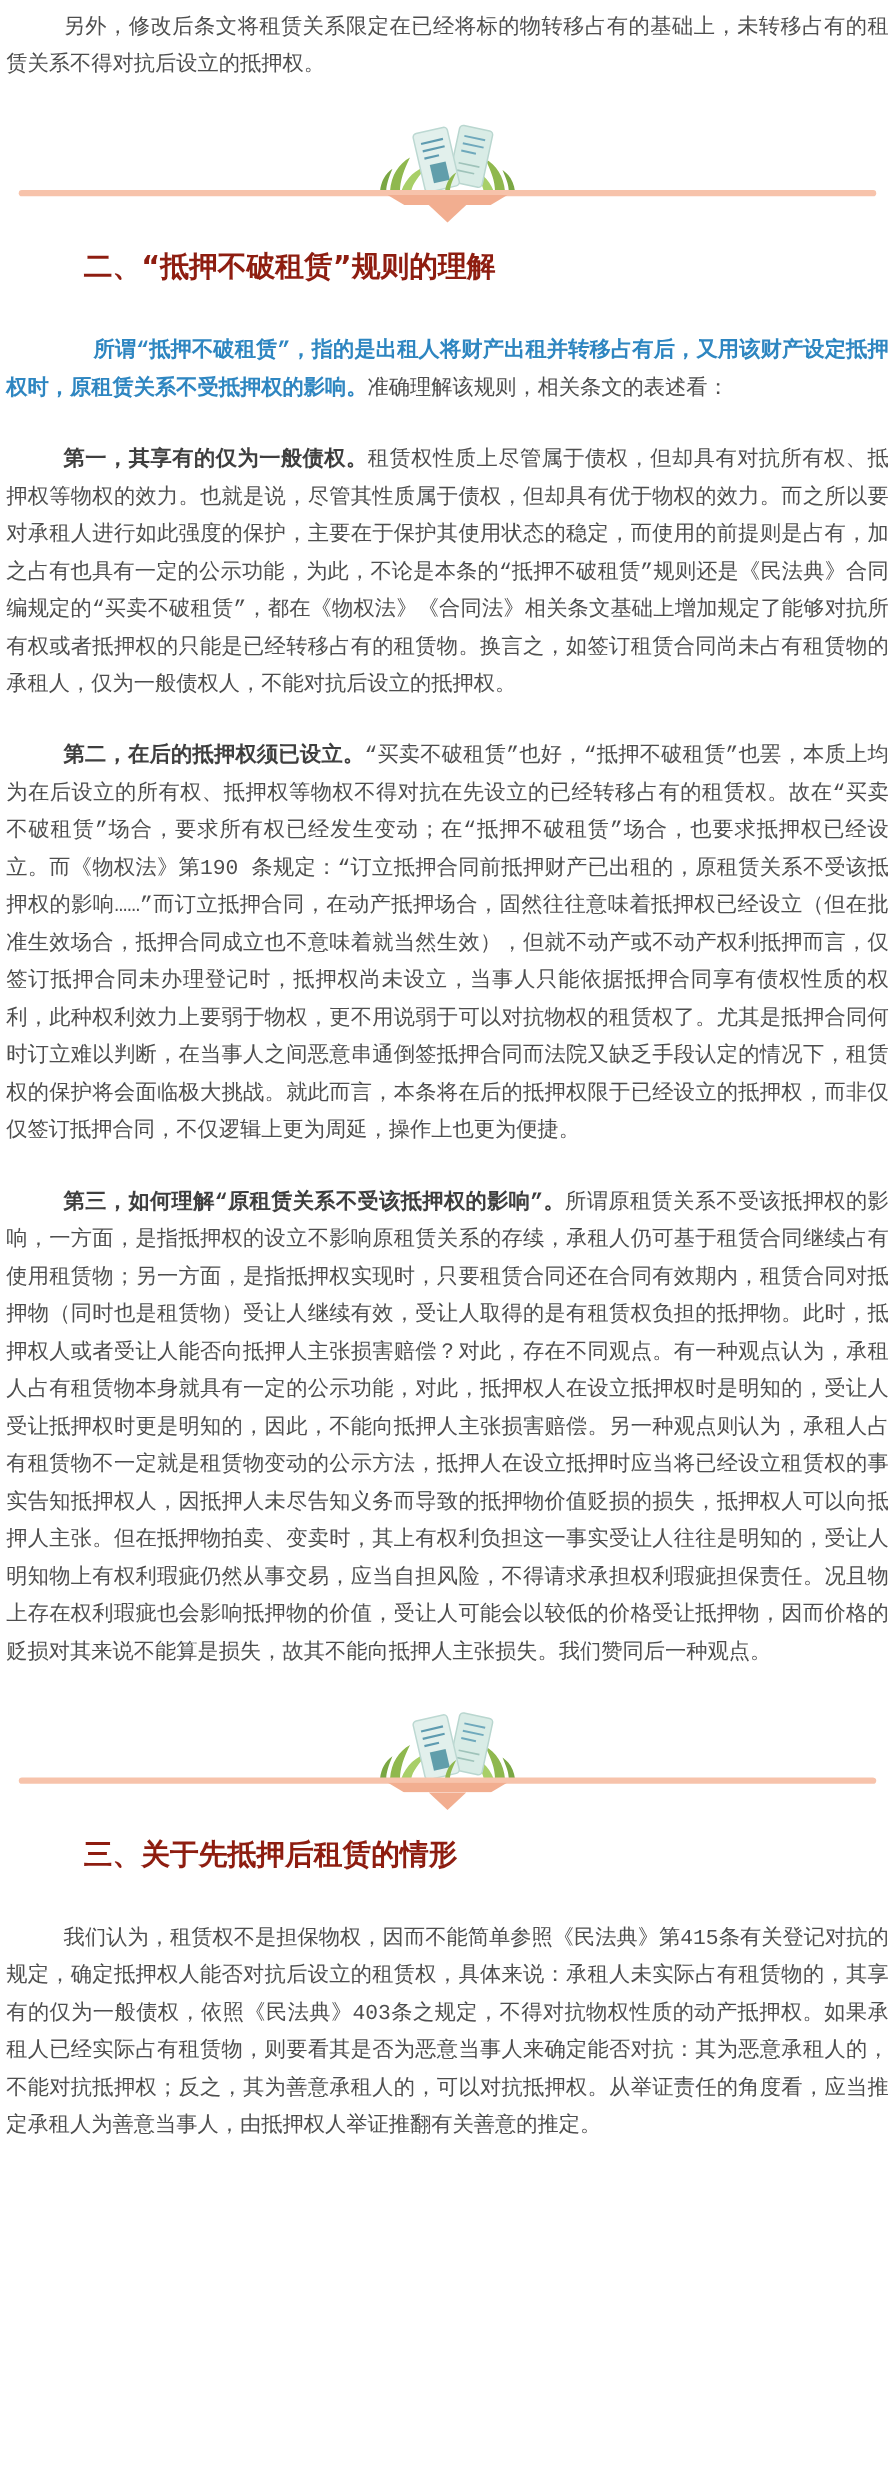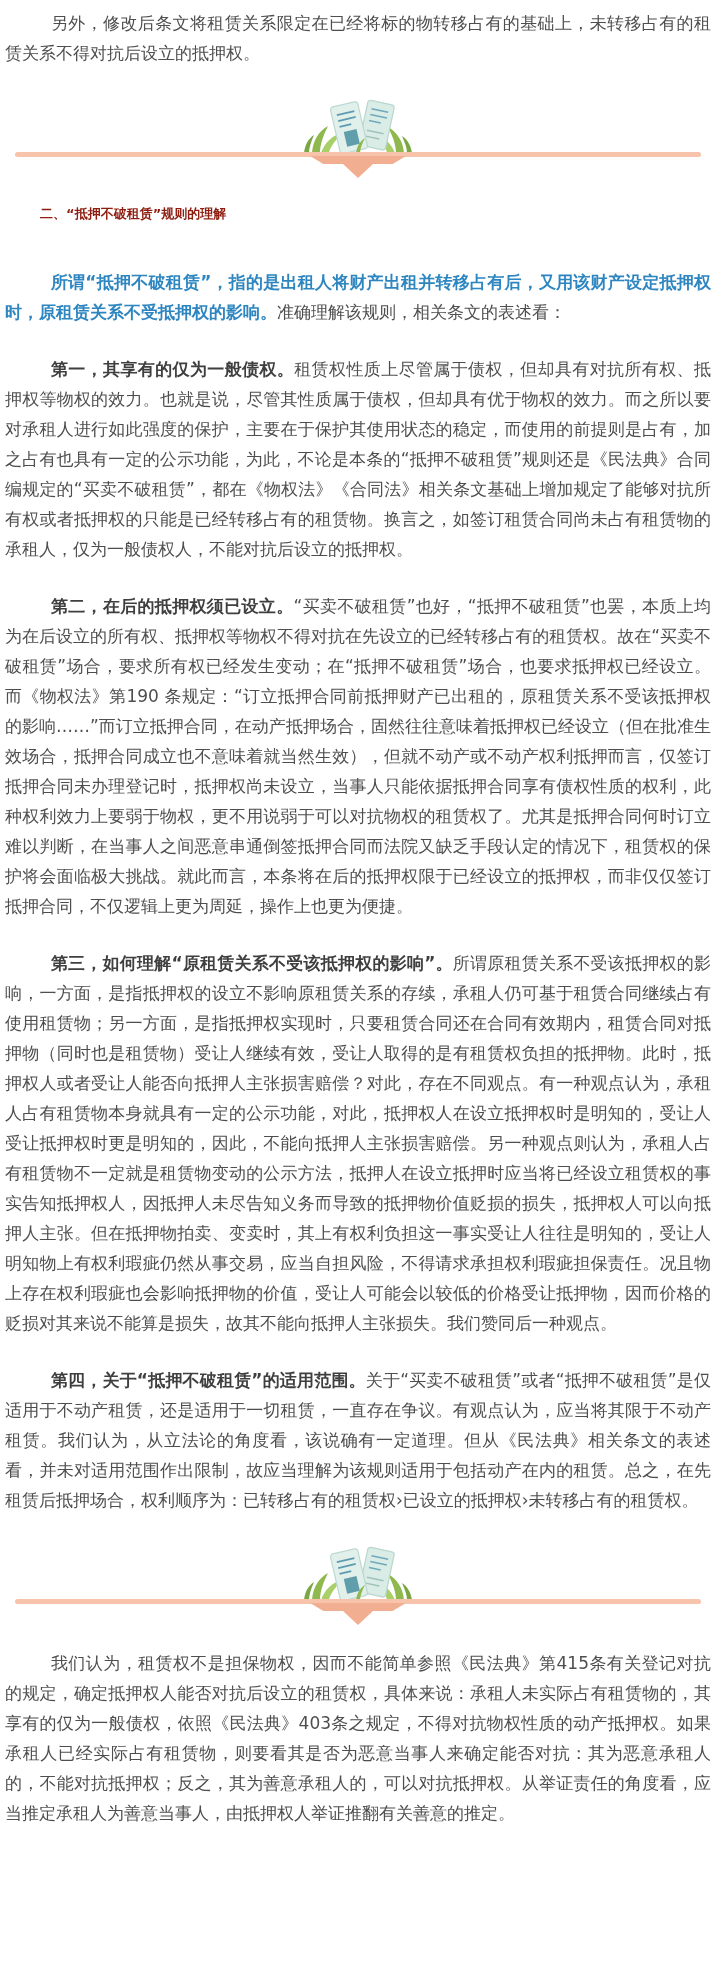--- a/index.html
+++ b/index.html
@@ -16,34 +16,36 @@
   .article{
     padding:8px 6px 12px 5px;
     color:var(--body-text);
     font-size:17px;
     line-height:30px;
     text-align:justify;
   }
   .para{
     margin:0 0 27px 0;
     text-indent:2.7em;
+    font-family:Liberation Mono, monospace;
   }
   .para:last-child{margin-bottom:6px;}
   .lead-bold{
     font-weight:bold;
     color:var(--bold-text);
   }
   .lead-blue{
     font-weight:bold;
     color:var(--blue-text);
+    margin-left:24px;
   }
   .section-heading{
     font-weight:bold;
     color:var(--heading-red);
-    font-size:13px;
+    font-size:23px;
     line-height:26px;
     text-indent:2.7em;
     margin:0 0 40px 0;
   }
   .divider{
     position:relative;
     height:80px;
     margin:2px 0 26px 0;
   }
   .divider-line{
@@ -130,23 +132,20 @@
   </p>
 
   <p class="para">
     <span class="lead-bold">第二，在后的抵押权须已设立。</span><span>“买卖不破租赁”也好，“抵押不破租赁”也罢，本质上均为在后设立的所有权、抵押权等物权不得对抗在先设立的已经转移占有的租赁权。故在“买卖不破租赁”场合，要求所有权已经发生变动；在“抵押不破租赁”场合，也要求抵押权已经设立。而《物权法》第190 条规定：“订立抵押合同前抵押财产已出租的，原租赁关系不受该抵押权的影响……”而订立抵押合同，在动产抵押场合，固然往往意味着抵押权已经设立（但在批准生效场合，抵押合同成立也不意味着就当然生效），但就不动产或不动产权利抵押而言，仅签订抵押合同未办理登记时，抵押权尚未设立，当事人只能依据抵押合同享有债权性质的权利，此种权利效力上要弱于物权，更不用说弱于可以对抗物权的租赁权了。尤其是抵押合同何时订立难以判断，在当事人之间恶意串通倒签抵押合同而法院又缺乏手段认定的情况下，租赁权的保护将会面临极大挑战。就此而言，本条将在后的抵押权限于已经设立的抵押权，而非仅仅签订抵押合同，不仅逻辑上更为周延，操作上也更为便捷。</span>
   </p>
 
   <p class="para">
     <span class="lead-bold">第三，如何理解“原租赁关系不受该抵押权的影响”。</span><span>所谓原租赁关系不受该抵押权的影响，一方面，是指抵押权的设立不影响原租赁关系的存续，承租人仍可基于租赁合同继续占有使用租赁物；另一方面，是指抵押权实现时，只要租赁合同还在合同有效期内，租赁合同对抵押物（同时也是租赁物）受让人继续有效，受让人取得的是有租赁权负担的抵押物。此时，抵押权人或者受让人能否向抵押人主张损害赔偿？对此，存在不同观点。有一种观点认为，承租人占有租赁物本身就具有一定的公示功能，对此，抵押权人在设立抵押权时是明知的，受让人受让抵押权时更是明知的，因此，不能向抵押人主张损害赔偿。另一种观点则认为，承租人占有租赁物不一定就是租赁物变动的公示方法，抵押人在设立抵押时应当将已经设立租赁权的事实告知抵押权人，因抵押人未尽告知义务而导致的抵押物价值贬损的损失，抵押权人可以向抵押人主张。但在抵押物拍卖、变卖时，其上有权利负担这一事实受让人往往是明知的，受让人明知物上有权利瑕疵仍然从事交易，应当自担风险，不得请求承担权利瑕疵担保责任。况且物上存在权利瑕疵也会影响抵押物的价值，受让人可能会以较低的价格受让抵押物，因而价格的贬损对其来说不能算是损失，故其不能向抵押人主张损失。我们赞同后一种观点。</span>
   </p>
 
-  <p class="para">
-    <span class="lead-bold">第四，关于“抵押不破租赁”的适用范围。</span><span>关于“买卖不破租赁”或者“抵押不破租赁”是仅适用于不动产租赁，还是适用于一切租赁，一直存在争议。有观点认为，应当将其限于不动产租赁。我们认为，从立法论的角度看，该说确有一定道理。但从《民法典》相关条文的表述看，并未对适用范围作出限制，故应当理解为该规则适用于包括动产在内的租赁。总之，在先租赁后抵押场合，权利顺序为：已转移占有的租赁权›已设立的抵押权›未转移占有的租赁权。</span>
-  </p>
 
   <div class="divider">
     <svg class="divider-ornament" width="124" height="58" viewBox="0 0 124 58">
       <path d="M16 57 C17 44 23 35 32 30 C27 40 24 49 24 57 Z" fill="#8fb84e"></path>
       <path d="M25 57 C29 46 37 39 46 37 C39 45 34 51 33 57 Z" fill="#a8cf68"></path>
       <path d="M8 57 C9 49 12 43 18 39 C15 46 13 52 13 57 Z" fill="#7aa743"></path>
       <path d="M108 57 C107 45 101 36 92 31 C97 41 100 49 100 57 Z" fill="#8fb84e"></path>
       <path d="M99 57 C95 47 88 41 80 39 C86 46 90 51 91 57 Z" fill="#a8cf68"></path>
       <path d="M116 57 C115 50 112 44 106 40 C109 47 111 52 111 57 Z" fill="#7aa743"></path>
       <g transform="rotate(12 80 30)">
@@ -164,19 +163,20 @@
         <line x1="44" y1="29" x2="56" y2="29" stroke="#5e9bb0" stroke-width="1.8"></line>
         <rect x="47" y="35" width="13" height="15" fill="#4a8fa0" opacity="0.85"></rect>
       </g>
       <path d="M60 57 C61 50 64 45 69 42 C66 48 64 53 64 57 Z" fill="#8fb84e"></path>
     </svg>
     <div class="divider-line"></div>
     <div class="divider-notch"></div>
     <div class="divider-arrow"></div>
   </div>
 
+  <h2 class="section-heading">三、关于先抵押后租赁的情形</h2>
 
 
   <p class="para">
     <span>我们认为，租赁权不是担保物权，因而不能简单参照《民法典》第415条有关登记对抗的规定，确定抵押权人能否对抗后设立的租赁权，具体来说：承租人未实际占有租赁物的，其享有的仅为一般债权，依照《民法典》403条之规定，不得对抗物权性质的动产抵押权。如果承租人已经实际占有租赁物，则要看其是否为恶意当事人来确定能否对抗：其为恶意承租人的，不能对抗抵押权；反之，其为善意承租人的，可以对抗抵押权。从举证责任的角度看，应当推定承租人为善意当事人，由抵押权人举证推翻有关善意的推定。</span>
   </p>
 
 </div>
 
 </body></html>

